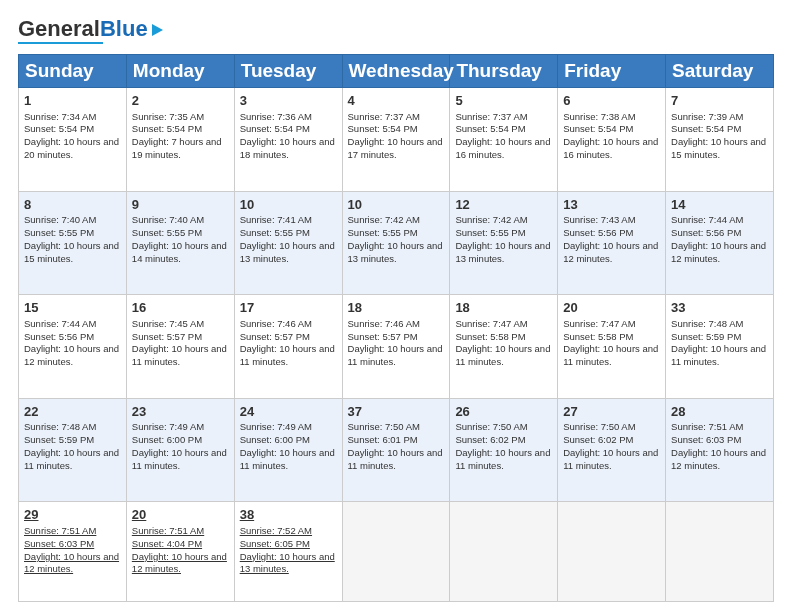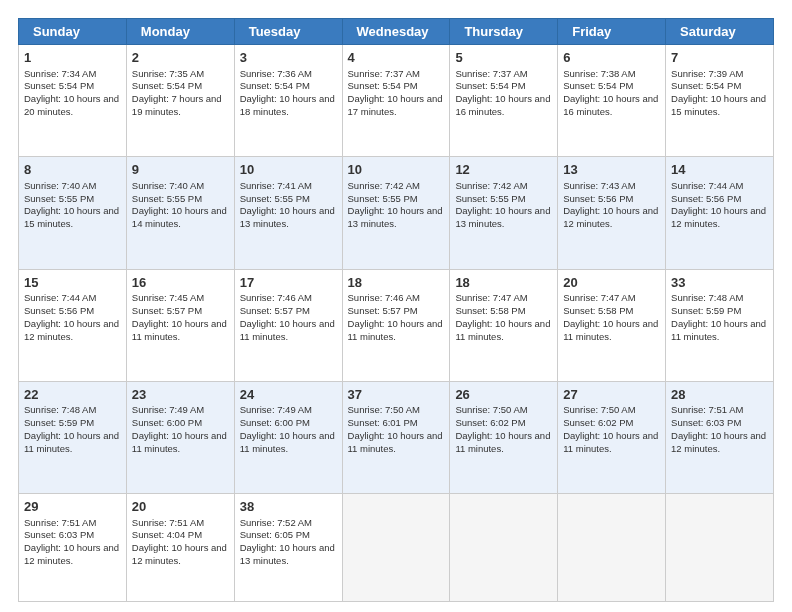--- a/index.html
+++ b/index.html
@@ -44,23 +44,23 @@
     .calendar {
       flex: 1;
       border: 1px solid #ccc;
       border-collapse: collapse;
       width: 100%;
       table-layout: fixed;
     }
     .calendar th {
       background-color: #3a7bbf;
       color: white;
-      font-size: 13px;
+      font-size: 19px;
       font-weight: bold;
-      padding: 5px 14px;
+      padding: 5px 6px;
       border: 1px solid #2d6aa5;
       text-align: left;
     }
     .calendar td {
       border: 1px solid #ccc;
       padding: 4px 5px;
       vertical-align: top;
       font-size: 9.5px;
       color: #333;
       background: #fff;
@@ -81,26 +81,44 @@
     }
     table {
       width: 100%;
       border-collapse: collapse;
     }
     tr.week-row td {
       height: 82px;
     }
     tr.week-row-last td {
       height: 72px;
+      text-decoration: underline;
     }
   </style>
 </head>
 <body>
 
 <div class="page">
+  <div class="header">
+    <div class="logo">
+      <div style="display:flex;align-items:center;">
+        <div style="font-size:22px;font-weight:bold;color:#333;line-height:1.0;">
+          <span style="color:#333;">General</span><span style="color:#1a6bb5;">Blue</span>
+        </div>
+        <div style="margin-left:4px;display:flex;flex-direction:column;justify-content:center;">
+          <div style="width:0;height:0;border-top:6px solid transparent;border-bottom:6px solid transparent;border-left:11px solid #1a9cd8;margin-top:2px;"></div>
+        </div>
+      </div>
+      <div style="width:85px;height:2px;background:#1a9cd8;margin-top:2px;"></div>
+    </div>
+    <div class="title-block">
+      <h1></h1>
+      <h2></h2>
+    </div>
+  </div>
 
   <table class="calendar">
     <thead>
       <tr>
       <th>Sunday</th>
           <th>Monday</th>
           <th>Tuesday</th>
           <th>Wednesday</th>
           <th>Thursday</th>
           <th>Friday</th>

